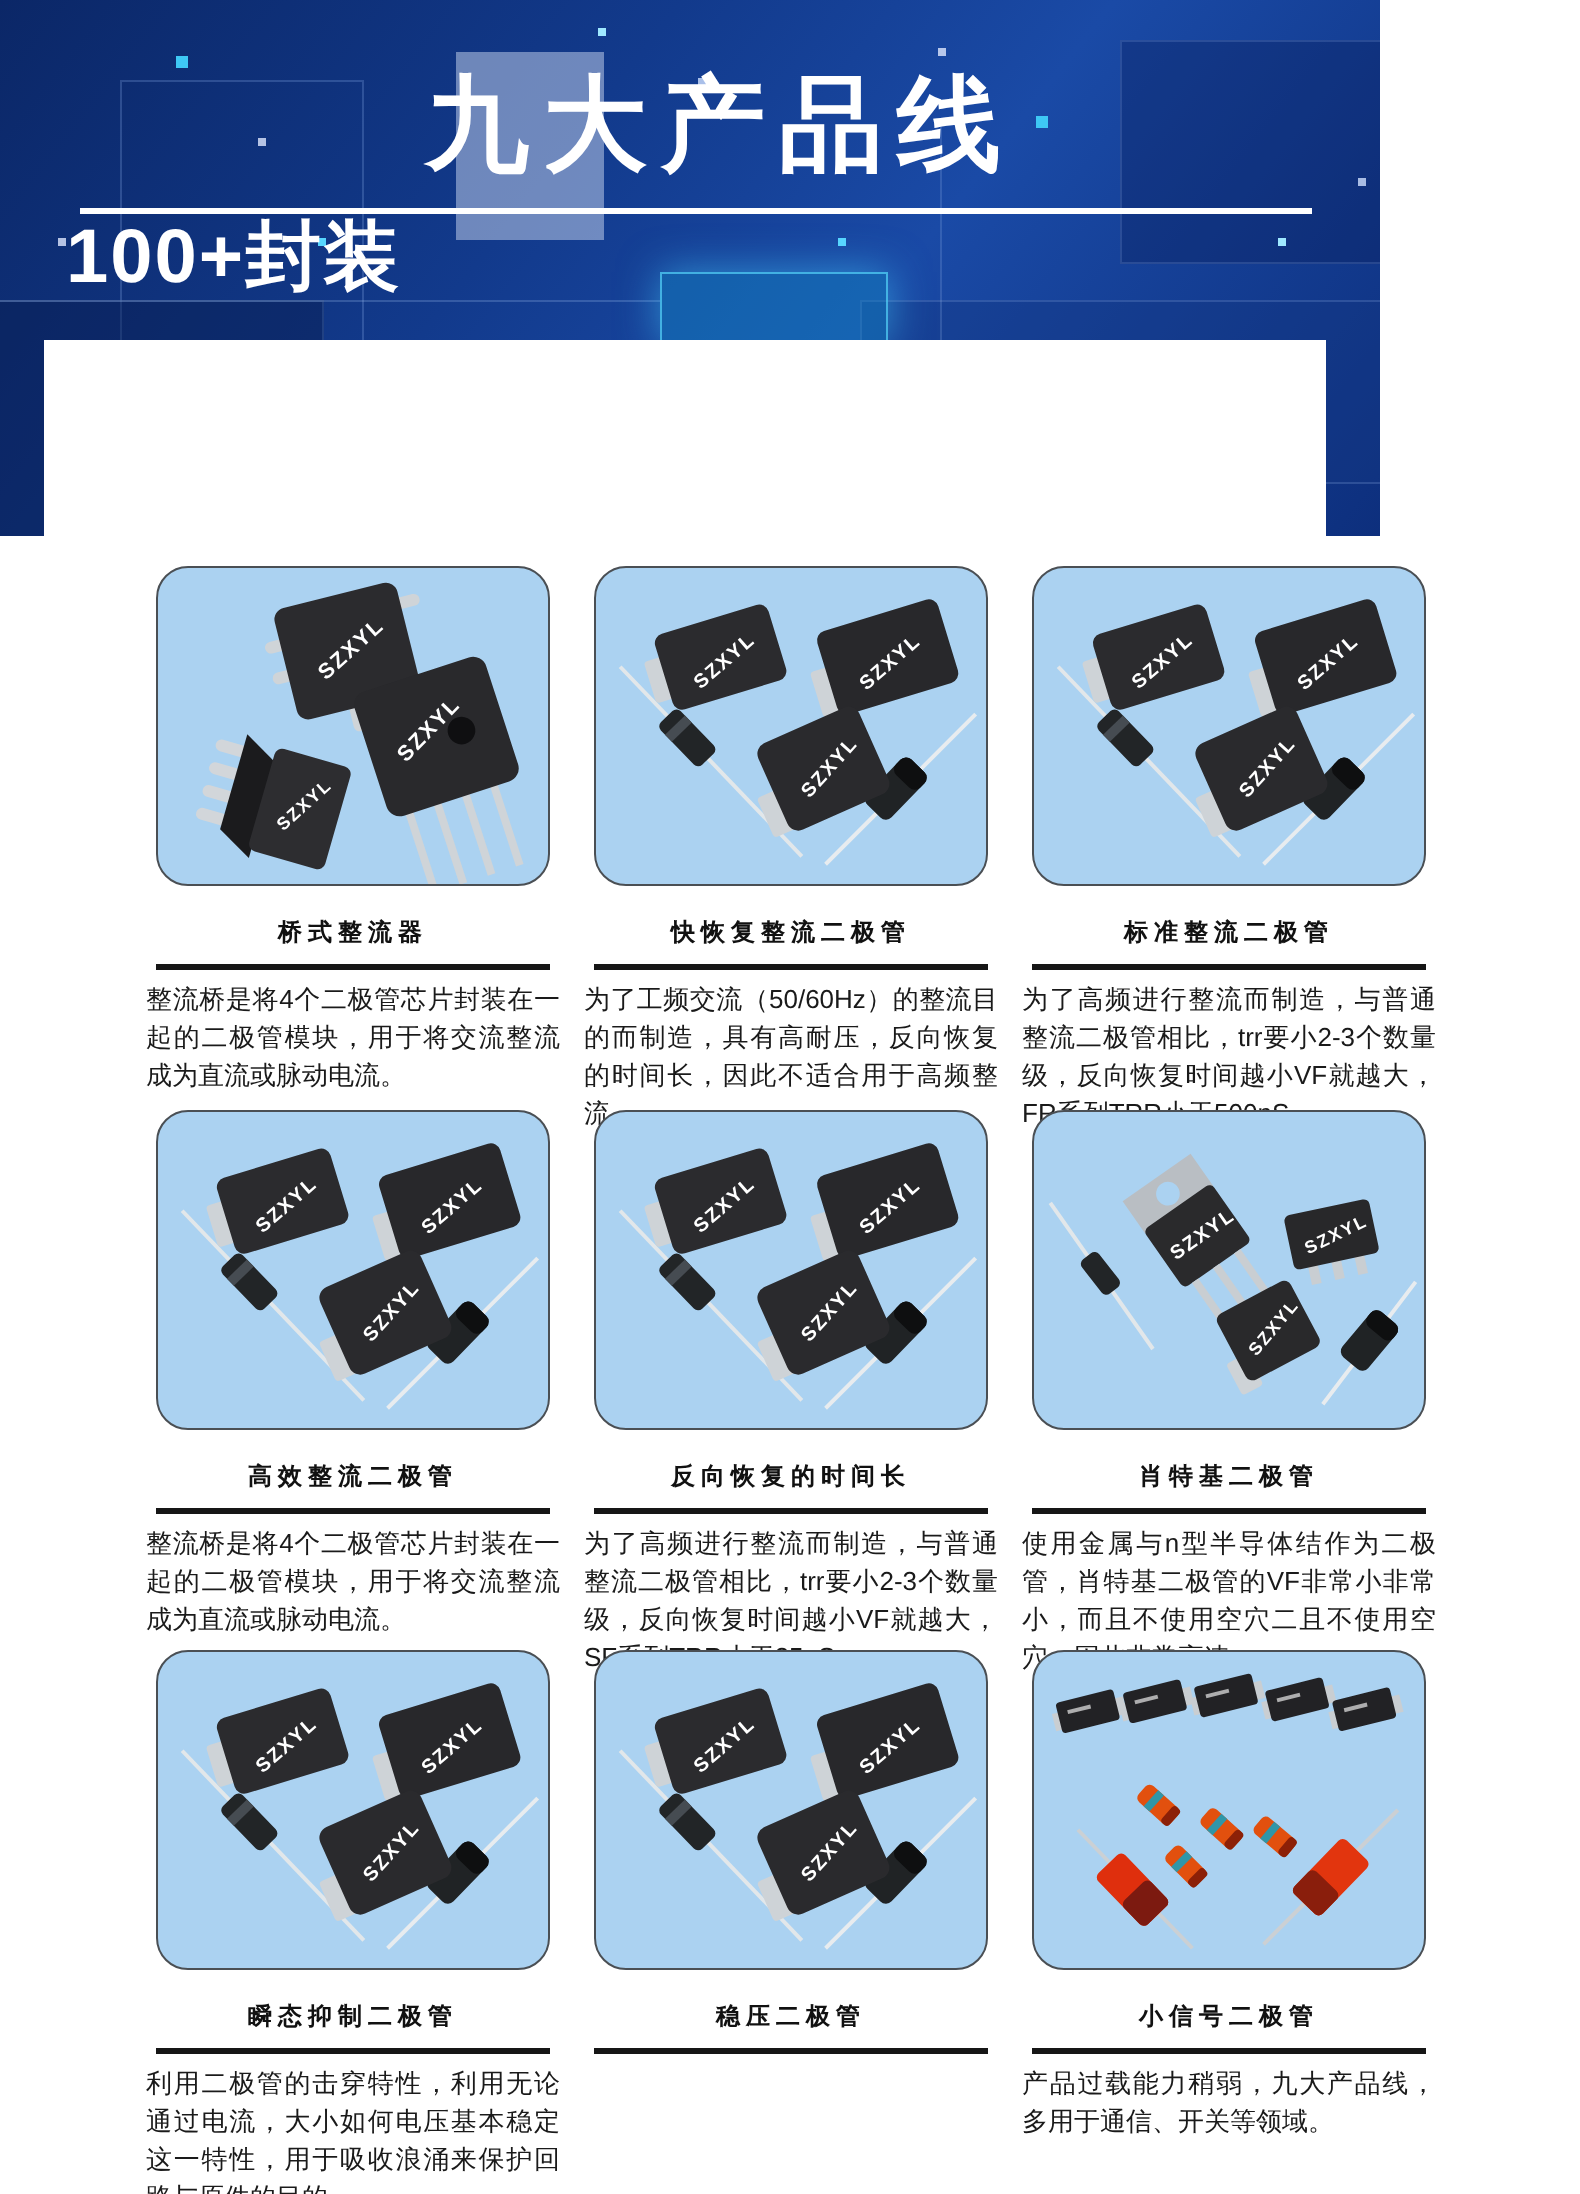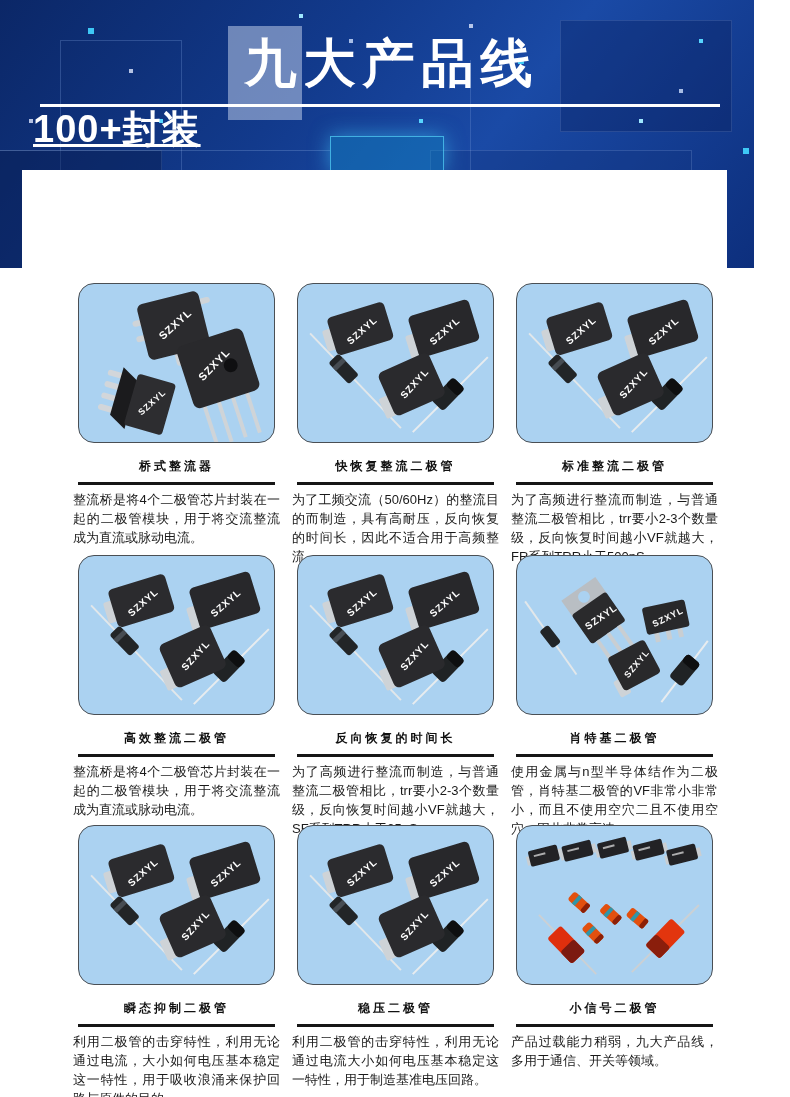--- a/index.html
+++ b/index.html
@@ -3,21 +3,21 @@
 <meta charset="utf-8">
 <style>
   html,body{margin:0;padding:0;}
   body{
     width:790px;height:1097px;position:relative;overflow:hidden;
     background:#ffffff;
     font-family:"Liberation Sans","DejaVu Sans",sans-serif;
   }
   
   .header{
-    position:absolute;top:0;left:0;width:754px;height:268px;
+    position:absolute;top:0;left:0;width:690px;height:268px;
     background:linear-gradient(128deg,#0b2767 0%,#123a8c 38%,#1a4aa6 62%,#0d2f7d 100%);
     overflow:hidden;
   }
   .deco{position:absolute;}
   .deco-chip-pale{left:228px;top:26px;width:74px;height:94px;background:rgba(188,202,232,.55);}
   .deco-chip-cyan{left:330px;top:136px;width:112px;height:34px;background:rgba(18,132,196,.45);
     border:1px solid rgba(90,220,255,.65);box-shadow:0 0 20px rgba(70,205,255,.55);}
   .deco-rect1{left:60px;top:40px;width:120px;height:150px;border:1px solid rgba(130,165,225,.28);}
   .deco-rect2{left:560px;top:20px;width:170px;height:110px;border:1px solid rgba(130,165,225,.22);background:rgba(10,30,90,.35);}
   .deco-rect3{left:430px;top:150px;width:260px;height:90px;border:1px solid rgba(130,165,225,.25);background:rgba(20,55,130,.4);}
@@ -36,21 +36,21 @@
   .page-title{
     position:absolute;top:34px;left:0;width:100%;box-sizing:border-box;padding-left:30px;
     text-align:center;color:#ffffff;font-size:52px;line-height:58px;
     font-weight:800;letter-spacing:7px;
   }
   .header-divider{
     position:absolute;top:104px;left:40px;right:34px;height:3px;background:#ffffff;
   }
   .page-subtitle{
     position:absolute;top:108px;left:33px;color:#ffffff;
-    font-size:38px;line-height:42px;font-weight:700;letter-spacing:1px;text-decoration:underline;
+    font-size:38px;line-height:42px;font-weight:700;letter-spacing:1px;
   }
   .content-panel{
     position:absolute;top:170px;left:22px;right:27px;bottom:0;background:#ffffff;
   }
 
   
   .cards{
     position:absolute;top:283px;left:78px;width:635px;
     display:grid;grid-template-columns:197px 197px 197px;column-gap:22px;
     grid-template-rows:272px 270px auto;align-items:start;
@@ -333,21 +333,20 @@
   </div>
 
   <div class="card">
     <div class="img-box">
       <svg viewBox="0 0 197 160">
           <use href="#illus-smd"></use>
         </svg>
     </div>
     <div class="card-title">稳压二极管</div>
     <div class="card-underline"></div>
-    <div class="card-desc">利用二极管的击穿特性，利用无论通过电流大小如何电压基本稳定这一特性，用于制造基准电压回路。</div>
   </div>
 
   <div class="card">
     <div class="img-box">
       <svg viewBox="0 0 197 160">
           <use href="#illus-smallsignal"></use>
         </svg>
     </div>
     <div class="card-title">小信号二极管</div>
     <div class="card-underline"></div>

